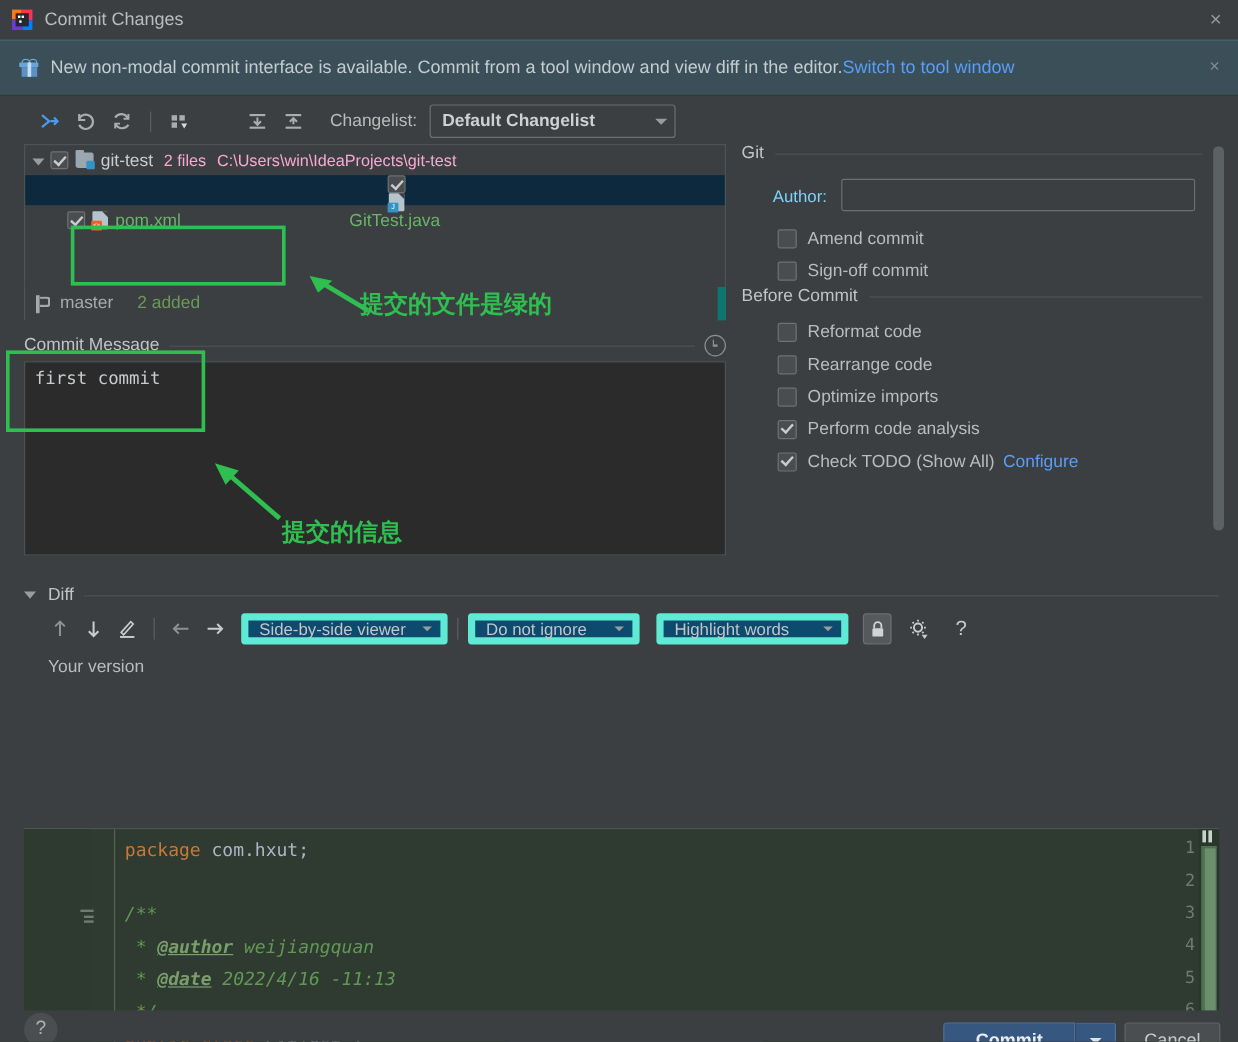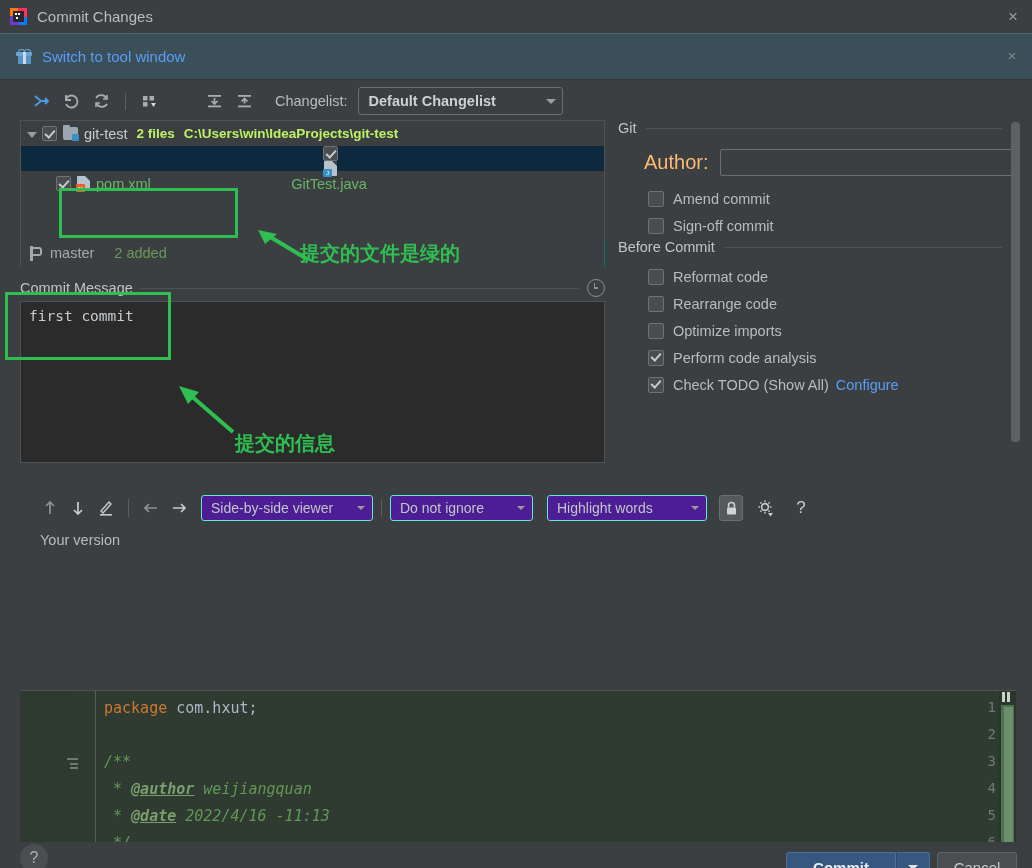--- a/index.html
+++ b/index.html
@@ -88,24 +88,24 @@
   .ficon.folder{background:#9aa7b0;border-radius:1px 2px 2px 2px;}
   .ficon.folder::before{content:"";position:absolute;left:0;top:-2px;width:7px;height:3px;background:#9aa7b0;border-radius:1px 1px 0 0;}
   .ficon.folder.mod::after{content:"";position:absolute;right:-1px;bottom:-1px;width:7px;height:7px;background:#3592c4;border-radius:1px;}
   .ficon.file{width:13px;height:15px;background:#b6c3cc;border-radius:1px;}
   .ficon.file::before{content:"";position:absolute;right:0;top:0;border-left:5px solid transparent;border-top:5px solid #3c3f41;}
   .ficon.file .badge{position:absolute;left:-1px;bottom:-1px;width:9px;height:8px;border-radius:1px;
                      font-size:6px;line-height:8px;text-align:center;color:#fff;font-family:"Liberation Sans",sans-serif;}
   .tname{margin-right:9px;}
   .tname.green{color:#68b468;}
   .tname.plain{color:#c8ccce;}
-  .tmeta{color:#bef264;font-size:13.5px;margin-right:9px;font-weight:bold;}
+  .tmeta{color:#f9a8d4;font-size:13.5px;margin-right:9px;}
   
   .statusrow{
-    height:28px;border-left:1px solid #4e5254;border-right:1px solid #0f766e;
+    height:28px;border-left:1px solid #4e5254;border-right:7px solid #0f766e;
     display:flex;align-items:center;padding-left:8px;font-size:14.5px;background:#3c3f41;
   }
   .branch-icon{width:13px;height:15px;margin-right:8px;position:relative;flex:0 0 auto;}
   .branch-icon::before{content:"";position:absolute;left:1px;top:0;width:2.5px;height:15px;background:#a4a8aa;}
   .branch-icon::after{content:"";position:absolute;left:4px;top:1px;width:7px;height:5px;border:2px solid #a4a8aa;border-left:none;border-radius:0 3px 3px 0;}
   .status-branch{color:#a6aaac;margin-right:20px;}
   .status-added{color:#6a9955;}
   
   .cm-head{height:26px;display:flex;align-items:center;gap:8px;margin-top:8px;}
   .cm-head .lbl{font-size:14.5px;color:#c0c4c6;}
@@ -116,21 +116,21 @@
   .cm-box{
     height:162px;background:#2b2b2b;border:1px solid #4e5254;box-sizing:border-box;
     padding:6px 8px;font-family:"DejaVu Sans Mono", monospace;font-size:14.5px;color:#c8ccce;
     cursor:text;
   }
   
   .sect{display:flex;align-items:center;gap:9px;margin-bottom:4px;}
   .sect .lbl{font-size:14.5px;color:#c0c4c6;}
   .sect .rule{flex:1;height:1px;background:#4e5254;margin-right:30px;}
   .author-row{display:flex;align-items:center;margin:13px 0 9px 26px;}
-  .author-row .lbl{margin-right:12px;font-size:20px;color:#fdba74;}
+  .author-row .lbl{margin-right:12px;font-size:14px;color:#7dd3fc;}
   .author-input{
     width:295px;height:27px;background:#3c3f41;border:1px solid #6b6f71;border-radius:2px;
     box-sizing:border-box;padding:0 6px;color:#c8ccce;font-size:14px;
   }
   .opt{display:flex;align-items:center;height:27px;margin-left:30px;font-size:14.5px;cursor:pointer;}
   .opt .cb{margin-right:9px;width:14px;height:14px;}
   .opt .txt{color:#bbbbbb;}
   .opt .cfg{color:#589df6;margin-left:7px;cursor:pointer;}
   .right-scroll{
     position:absolute;right:12px;top:2px;width:9px;height:320px;background:#5c6164;border-radius:4px;
@@ -140,21 +140,21 @@
   .diff-sect{position:absolute;left:20px;right:16px;top:368px;}
   .diff-head{display:flex;align-items:center;gap:8px;}
   .diff-head .tri{border-left:5px solid transparent;border-right:5px solid transparent;
                   border-top:6px solid #9a9da0;border-bottom:none;margin-right:2px;}
   .diff-head .lbl{font-size:14.5px;color:#c0c4c6;}
   .diff-head .rule{flex:1;height:1px;background:#4e5254;}
   .diff-toolbar{height:40px;display:flex;align-items:center;padding-left:16px;gap:0;}
   .dt-btn{width:28px;height:26px;display:flex;align-items:center;justify-content:center;cursor:pointer;}
   .dt-sep{width:1px;height:18px;background:#5c5f61;margin:0 8px;}
   .dt-combo{
-    height:26px;border:1px solid #5eead4;border-radius:3px;background:#4c1d95;
+    height:26px;border:6px solid #5eead4;border-radius:3px;background:#0c4a6e;
     display:flex;align-items:center;padding:0 7px 0 9px;gap:9px;box-sizing:border-box;cursor:pointer;
     font-size:14px;color:#c2c6c8;
   }
   .dt-lock{
     width:24px;height:26px;background:#55595b;border:1px solid #6b6f71;border-radius:3px;
     display:flex;align-items:center;justify-content:center;cursor:pointer;box-sizing:border-box;
   }
   .your-version{padding-left:20px;font-size:14.5px;color:#b8bcbe;margin-top:4px;}
   
   .editor{
@@ -226,20 +226,21 @@
 </div>
 
 <div class="banner">
   <div class="gift-icon">
     <div class="bowl"></div>
       <div class="bowr"></div>
     <div class="lid"></div>
       <div class="body"></div>
       <div class="rib"></div>
   </div>
+  <span class="banner-text">New non-modal commit interface is available. Commit from a tool window and view diff in the editor.</span>
   <span class="banner-link">Switch to tool window</span>
   <div class="banner-close">×</div>
 </div>
 
 <div class="toolbar">
   <div class="tb-btn">
     <svg width="18" height="18" viewBox="0 0 18 18">
       <path d="M3 4 L9 9 L3 14" fill="none" stroke="#4a9bea" stroke-width="1.8"></path>
       <path d="M16 9 L10 9 M13 6 L16 9 L13 12" fill="none" stroke="#4a9bea" stroke-width="1.8"></path>
     </svg>
@@ -377,20 +378,25 @@
           <span class="cb on"></span>
           <span class="txt">Check TODO (Show All)</span>
           <span class="cfg">Configure</span>
         </div>
       </div>
 
     <div class="right-scroll"></div>
   </div>
 
   <div class="diff-sect">
+    <div class="diff-head">
+      <span class="tri"></span>
+      <span class="lbl">Diff</span>
+      <span class="rule"></span>
+    </div>
     <div class="diff-toolbar">
       <div class="dt-btn">
         <svg width="16" height="18" viewBox="0 0 16 18">
             <path d="M8 15 L8 3 M4 7 L8 3 L12 7" fill="none" stroke="#8d9194" stroke-width="1.7"></path>
           </svg>
       </div>
       <div class="dt-btn">
         <svg width="16" height="18" viewBox="0 0 16 18">
             <path d="M8 3 L8 15 M4 11 L8 15 L12 11" fill="none" stroke="#c8ccce" stroke-width="1.7"></path>
           </svg>

